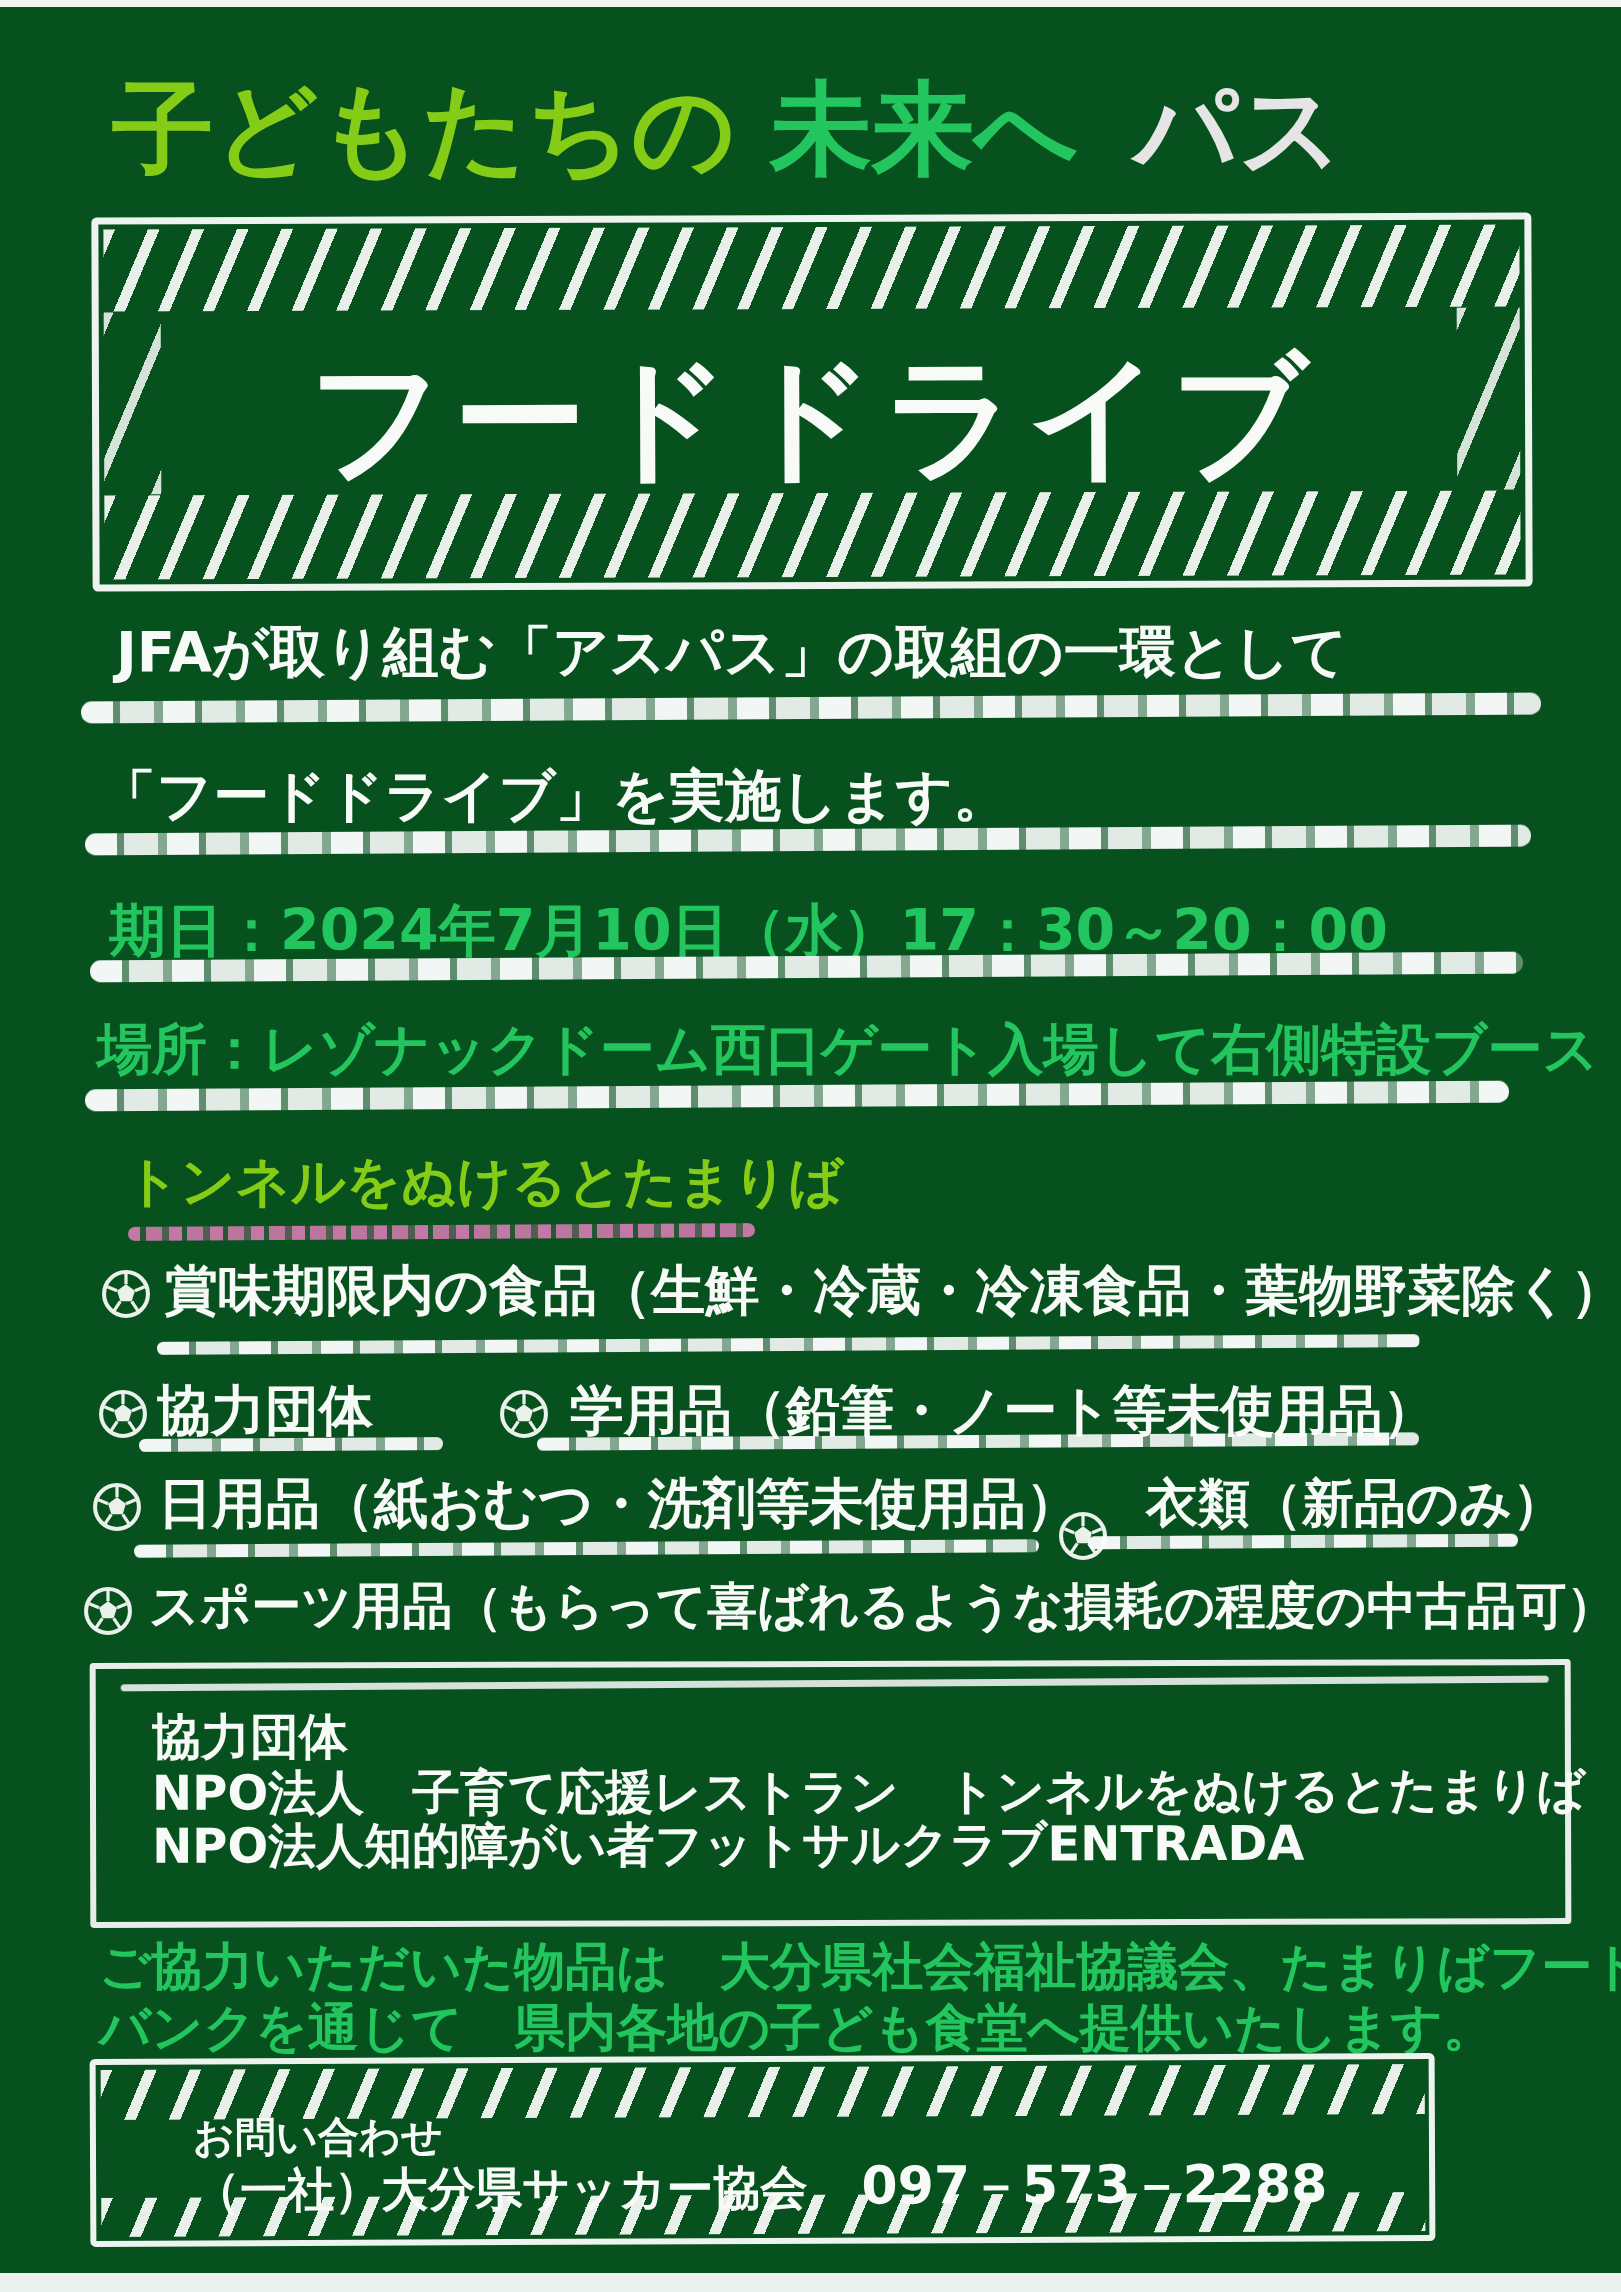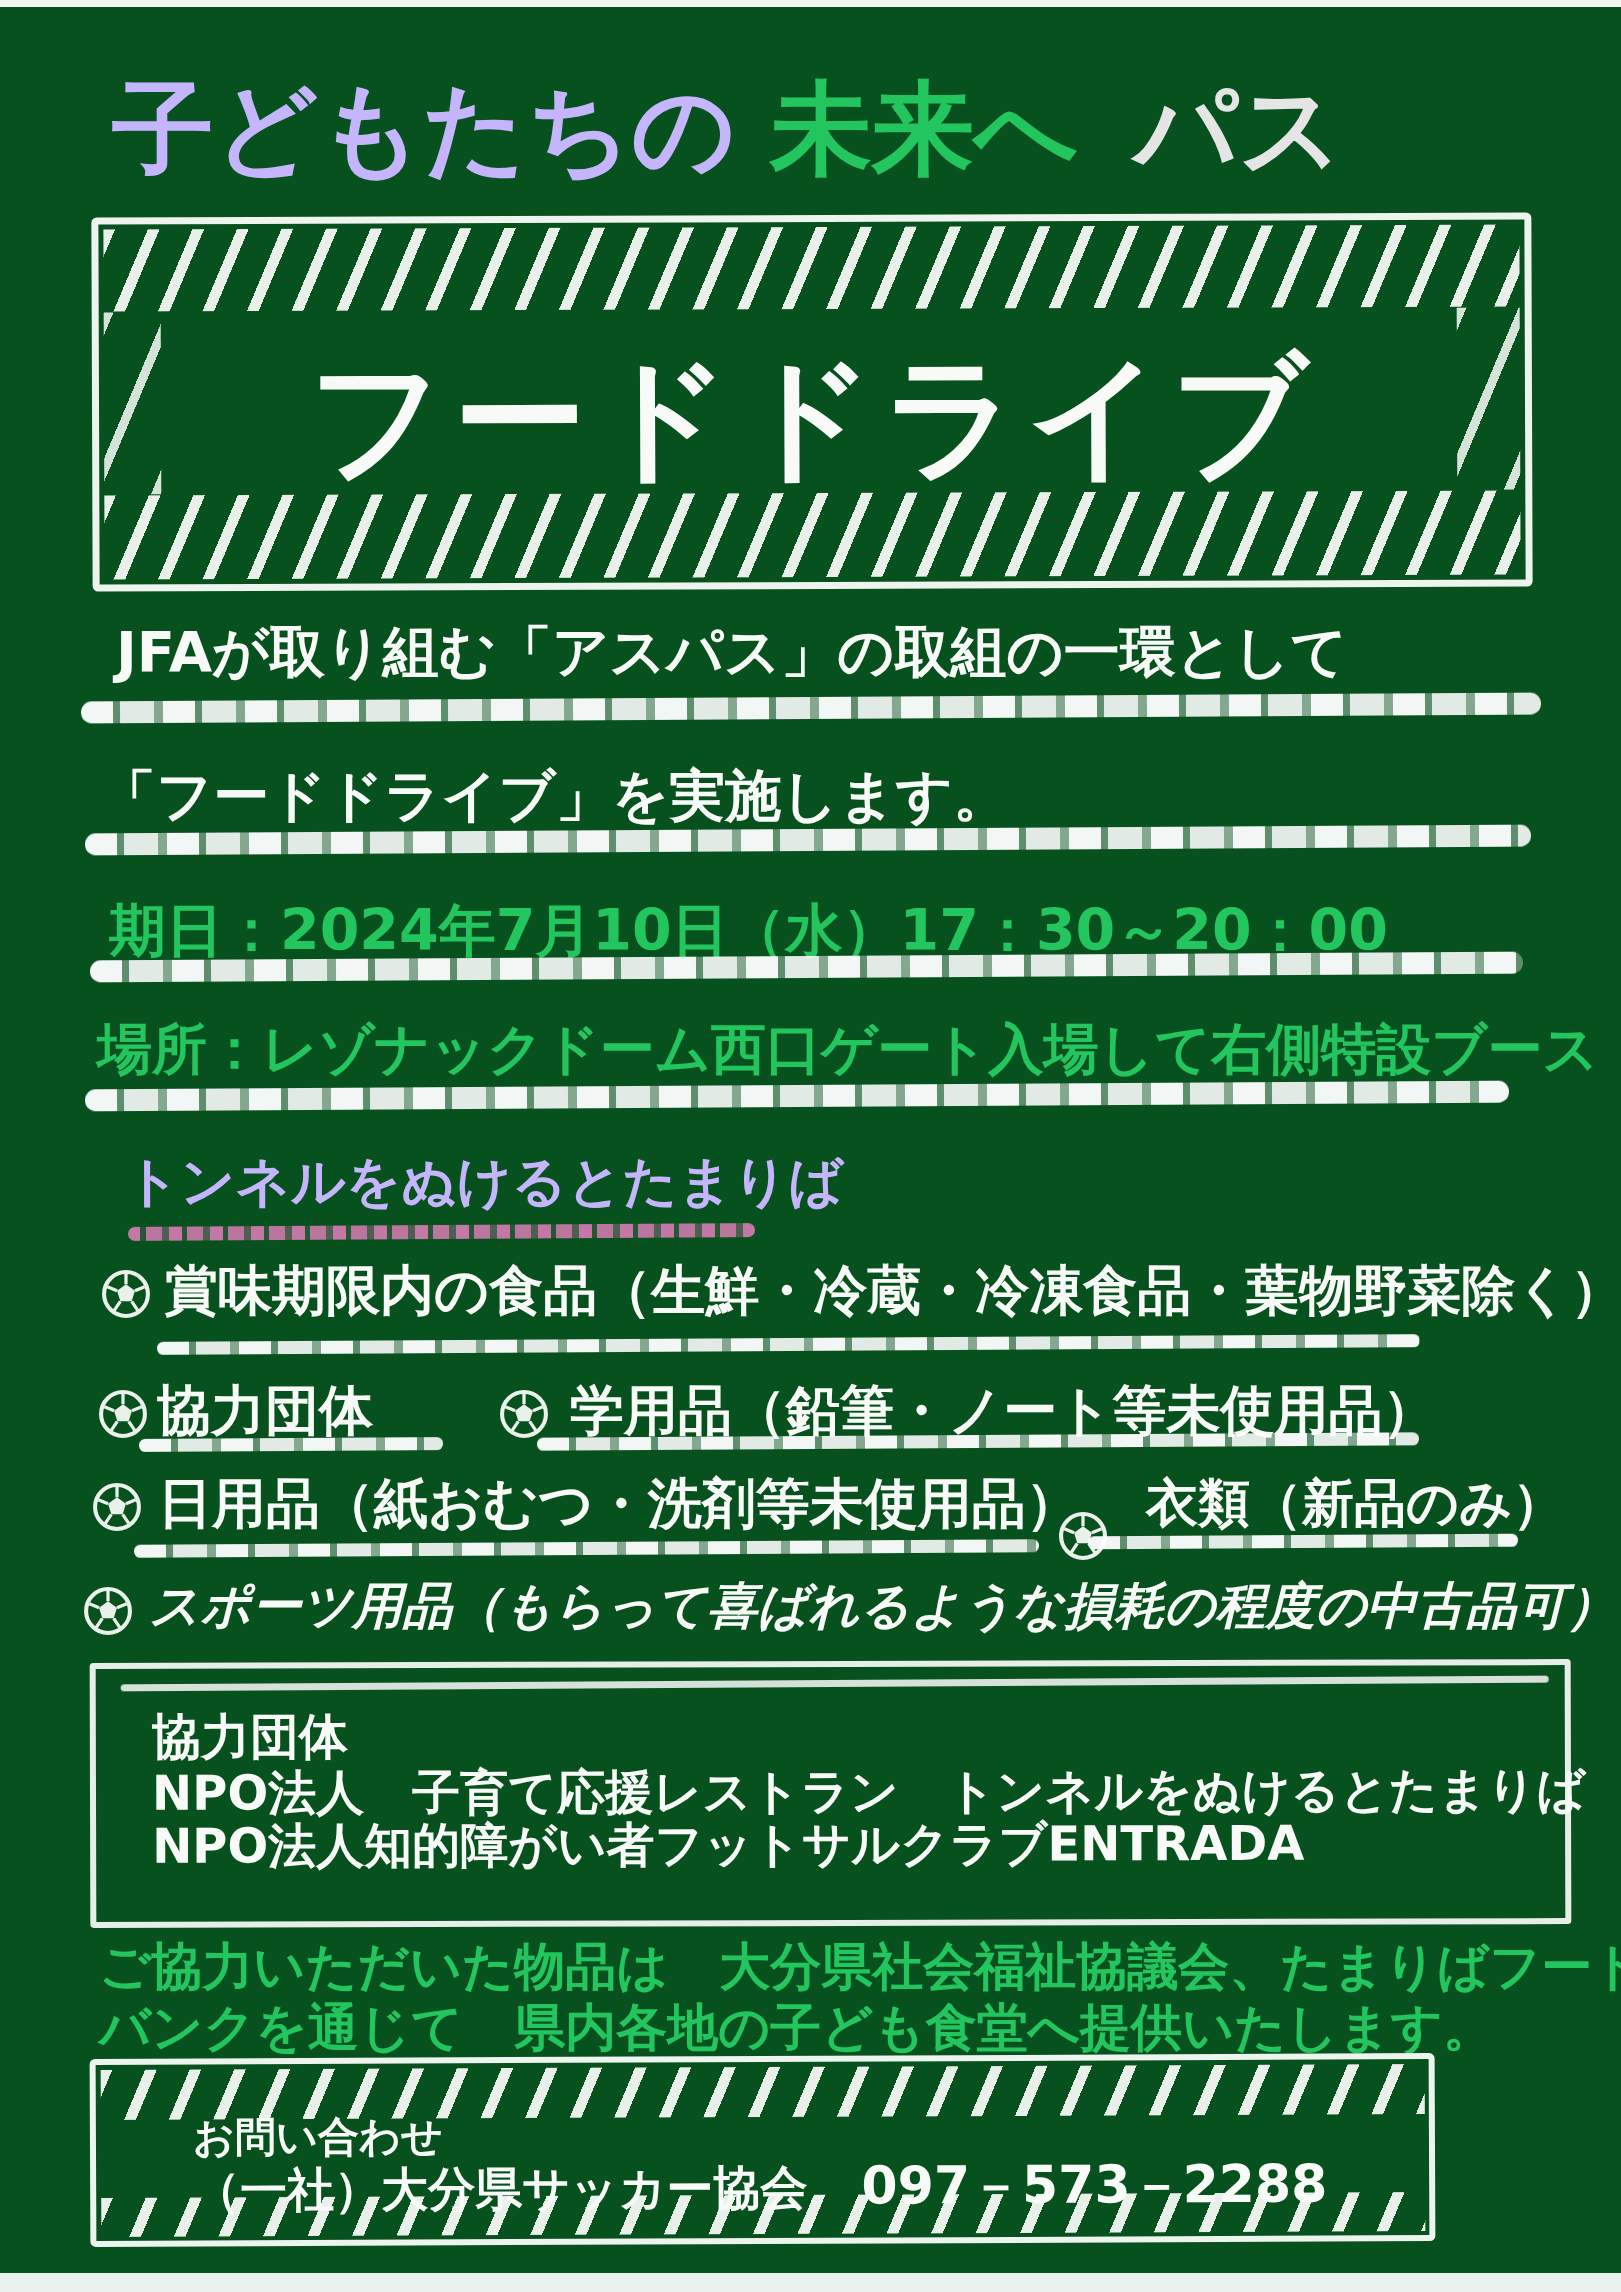--- a/index.html
+++ b/index.html
@@ -4,21 +4,21 @@
 <style>
   html,body{margin:0;padding:0;background:#ffffff;}
   .poster{
     position:relative;width:1621px;height:2293px;overflow:hidden;
     background:#07511f;
     font-family:"DejaVu Sans",sans-serif;font-weight:bold;
   }
   .txt{position:absolute;white-space:nowrap;line-height:1.05;}
   .white{color:#f7faf6;}
   .yellow{color:#22c55e;}
-  .pink{color:#c4b5fd;}
+  .pink{color:#84cc16;}
   .blue{color:#e5e5e5;}
 
   
   .edge{position:absolute;left:0;width:1621px;background:#f2f5f2;}
   .edge.top{top:0;height:7.2px;}
   .edge.bottom{top:2273px;height:19.7px;background:#ebf1ee;}
 
   
   .frame{position:absolute;border:7.2px solid rgba(250,252,249,.95);border-radius:5.4px;}
   .hatch{position:absolute;background:repeating-linear-gradient(113deg,rgba(250,252,249,.93) 0 10.7px,rgba(0,0,0,0) 10.7px 41px);}
@@ -113,21 +113,21 @@
   <svg class="ball" viewBox="0 0 64 64" style="left:1057px;top:1510px;">
       <use href="#ballsym"></use>
     </svg>
   <div class="txt white" style="left:1118px;top:1476px;font-size:52px;margin-left:28px;">衣類（新品のみ）</div>
   <div class="scrib thin" style="left:134px;top:1542px;width:905px;"></div>
   <div class="scrib thin" style="left:1088px;top:1535px;width:430px;"></div>
 
   <svg class="ball" viewBox="0 0 64 64" style="left:82px;top:1585px;">
       <use href="#ballsym"></use>
     </svg>
-  <div class="txt white" style="left:149px;top:1580px;font-size:50px;font-style:italic;">スポーツ用品（もらって喜ばれるような損耗の程度の中古品可）</div>
+  <div class="txt white" style="left:149px;top:1580px;font-size:50px;">スポーツ用品（もらって喜ばれるような損耗の程度の中古品可）</div>
 
   
   <div class="partners-box">
     <div class="innerline"></div>
     <div class="txt white" style="left:56px;top:43px;font-size:49px;">協力団体</div>
     <div class="txt white" style="left:56px;top:99px;font-size:48px;">NPO法人　子育て応援レストラン　トンネルをぬけるとたまりば</div>
     <div class="txt white" style="left:56px;top:152px;font-size:48px;">NPO法人知的障がい者フットサルクラブENTRADA</div>
   </div>
 
   

